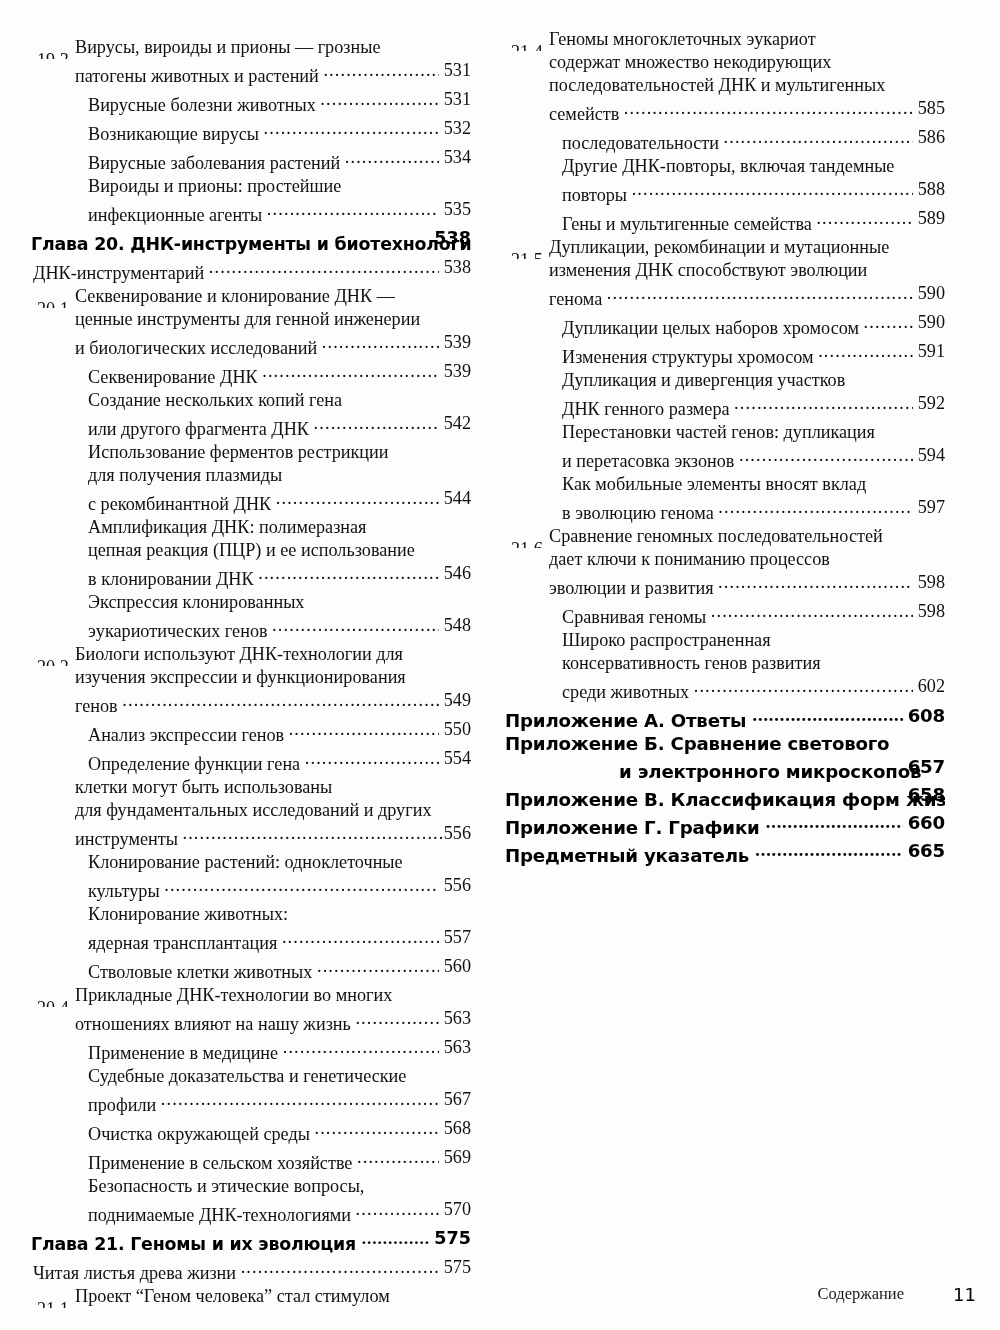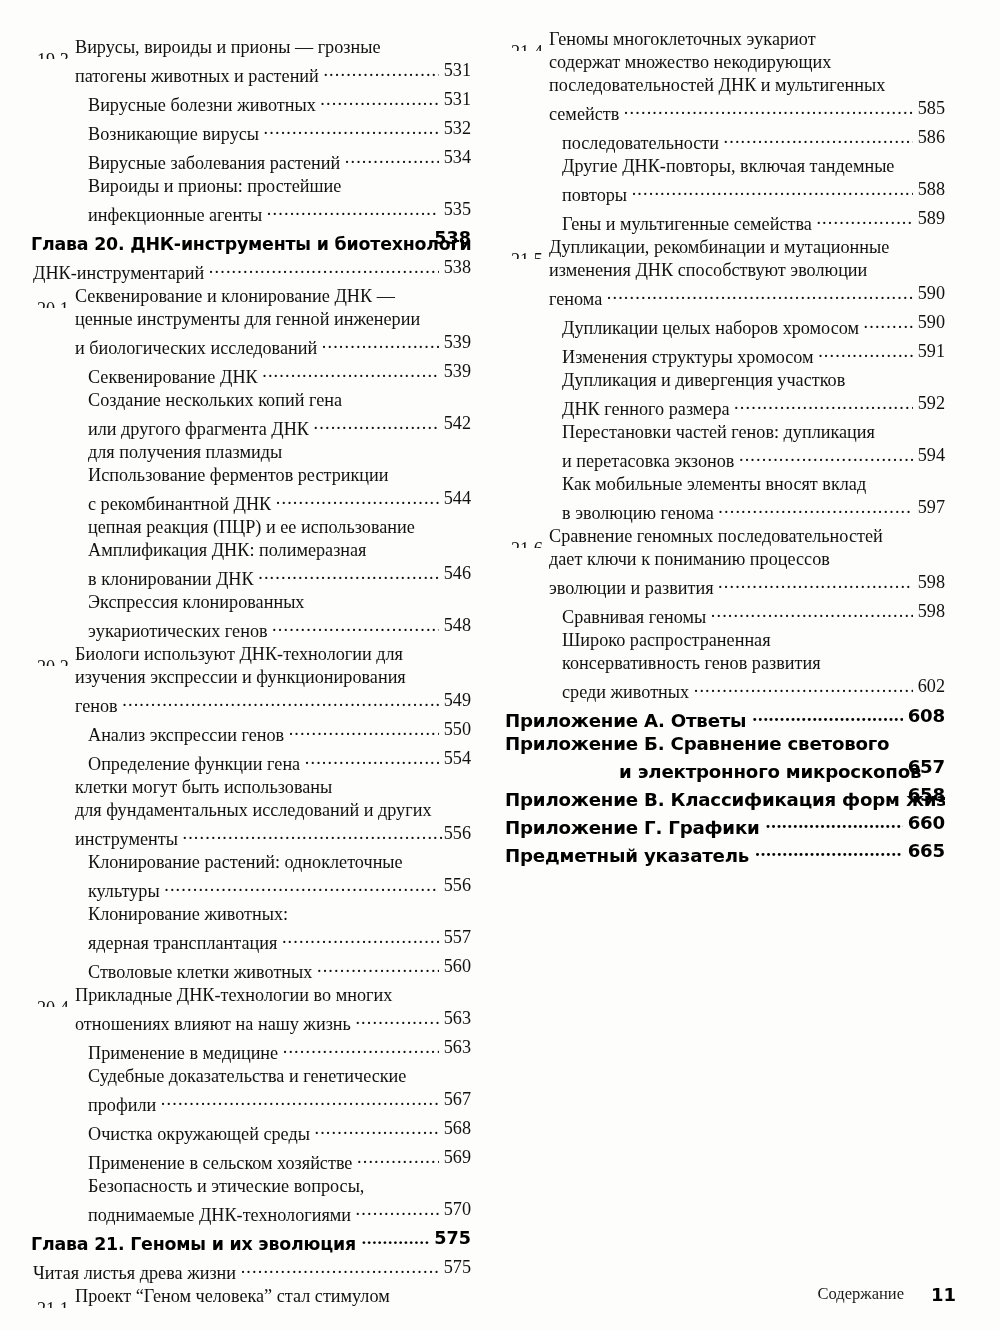--- a/index.html
+++ b/index.html
@@ -130,24 +130,24 @@
   .footer-label {
     position: absolute;
     right: 96px;
     bottom: 0;
     font-family: "Liberation Serif", "DejaVu Serif", serif;
     font-size: 16.5px;
     color: #1a1a1a;
   }
   .footer-pageno {
     position: absolute;
-    right: 44px;
+    right: 24px;
     bottom: -1px;
     font-family: "DejaVu Sans", "Liberation Sans", sans-serif;
-    font-weight: bold;
+    font-weight: normal;
     font-size: 18px;
     color: #000;
     text-align: center;
   }
 </style>
 </head>
 <body>
 
 <div class="page">
 
@@ -223,36 +223,36 @@
           <div class="row">
             <div class="txtwrap"><span class="lvl-sub"><span class="txt">Создание нескольких копий гена</span></span></div>
           </div>
           <div class="row">
             <span class="num">542</span>
             <div class="txtwrap" style="padding-right: 33.2812px;"><span class="lvl-sub"><span class="txt">или другого фрагмента ДНК </span><span class="dots" style="width: 125.172px;">..........................................................................................</span></span></div>
           </div>
         </div>
         <div class="group">
           <div class="row">
+            <div class="txtwrap"><span class="lvl-sub"><span class="txt">Использование ферментов рестрикции</span></span></div>
+          </div>
+          <div class="row">
             <div class="txtwrap"><span class="lvl-sub"><span class="txt">для получения плазмиды</span></span></div>
-          </div>
-          <div class="row">
-            <div class="txtwrap"><span class="lvl-sub"><span class="txt">Использование ферментов рестрикции</span></span></div>
           </div>
           <div class="row">
             <span class="num">544</span>
             <div class="txtwrap" style="padding-right: 33.2812px;"><span class="lvl-sub"><span class="txt">с рекомбинантной ДНК </span><span class="dots" style="width: 162.953px;">..........................................................................................</span></span></div>
           </div>
         </div>
         <div class="group">
           <div class="row">
+            <div class="txtwrap"><span class="lvl-sub"><span class="txt">Амплификация ДНК: полимеразная</span></span></div>
+          </div>
+          <div class="row">
             <div class="txtwrap"><span class="lvl-sub"><span class="txt">цепная реакция (ПЦР) и ее использование</span></span></div>
-          </div>
-          <div class="row">
-            <div class="txtwrap"><span class="lvl-sub"><span class="txt">Амплификация ДНК: полимеразная</span></span></div>
           </div>
           <div class="row">
             <span class="num">546</span>
             <div class="txtwrap" style="padding-right: 33.2812px;"><span class="lvl-sub"><span class="txt">в клонировании ДНК </span><span class="dots" style="width: 180.531px;">..........................................................................................</span></span></div>
           </div>
         </div>
         <div class="group">
           <div class="row">
             <div class="txtwrap"><span class="lvl-sub"><span class="txt">Экспрессия клонированных</span></span></div>
           </div>

